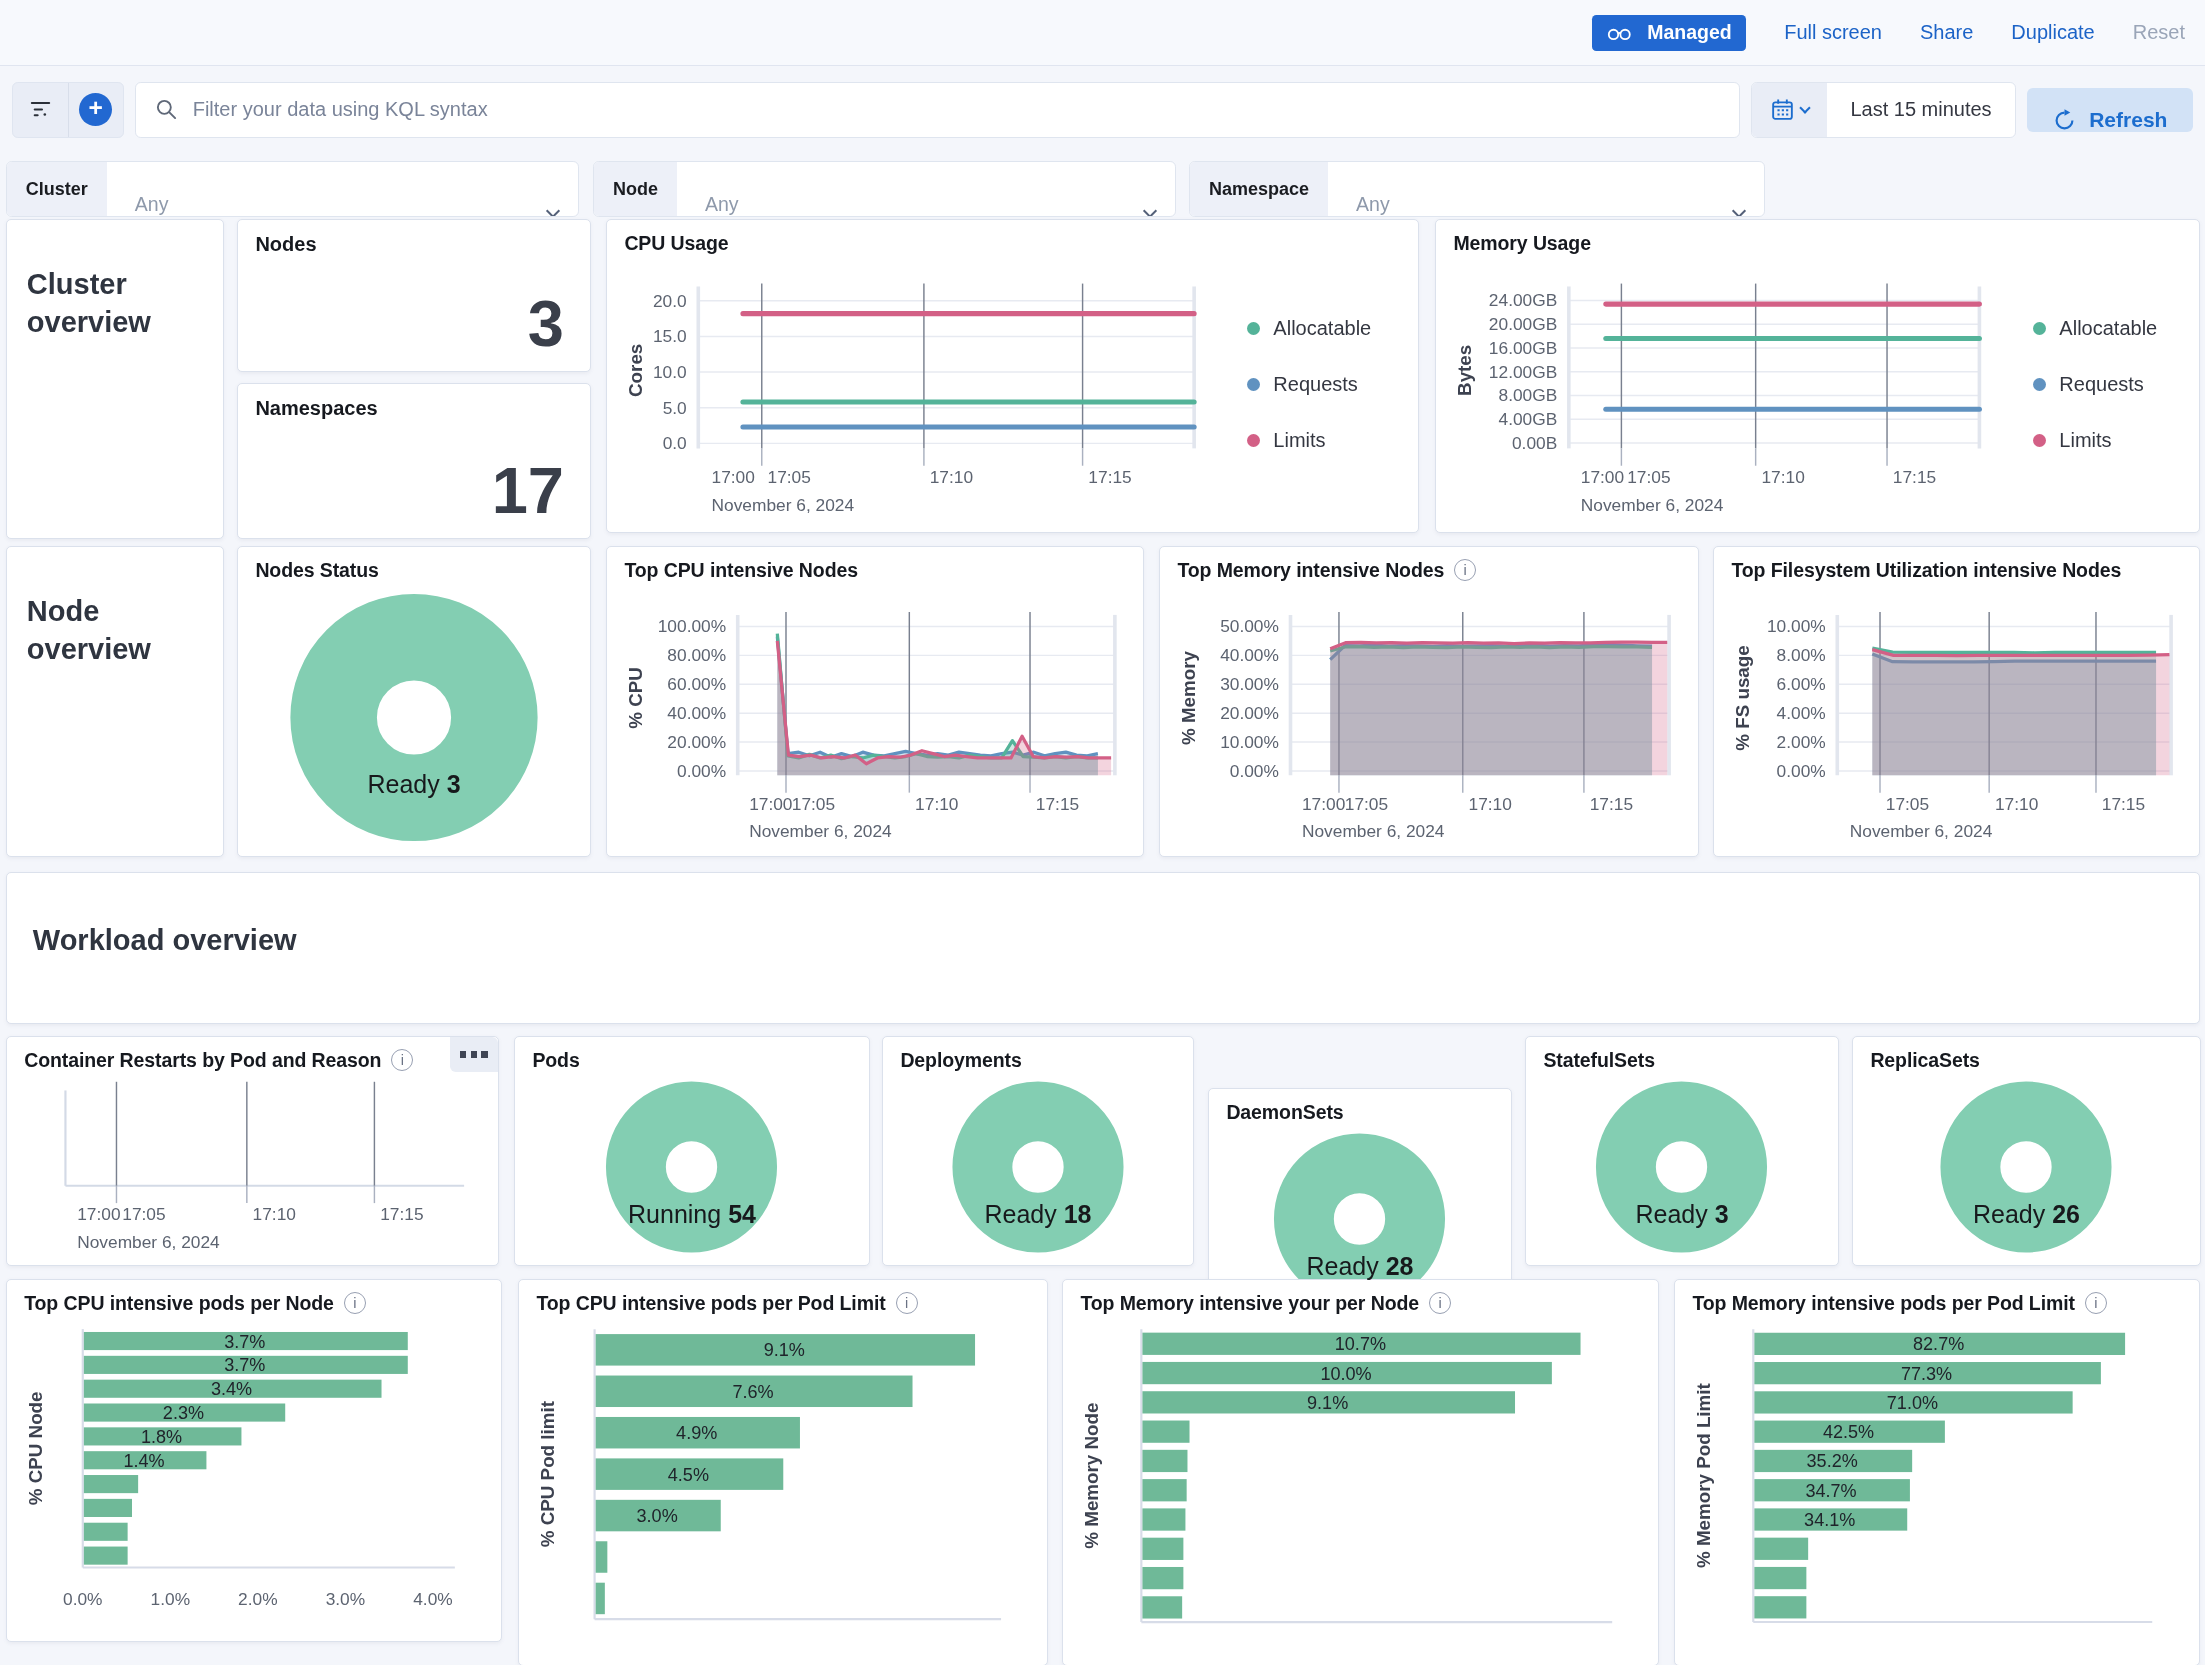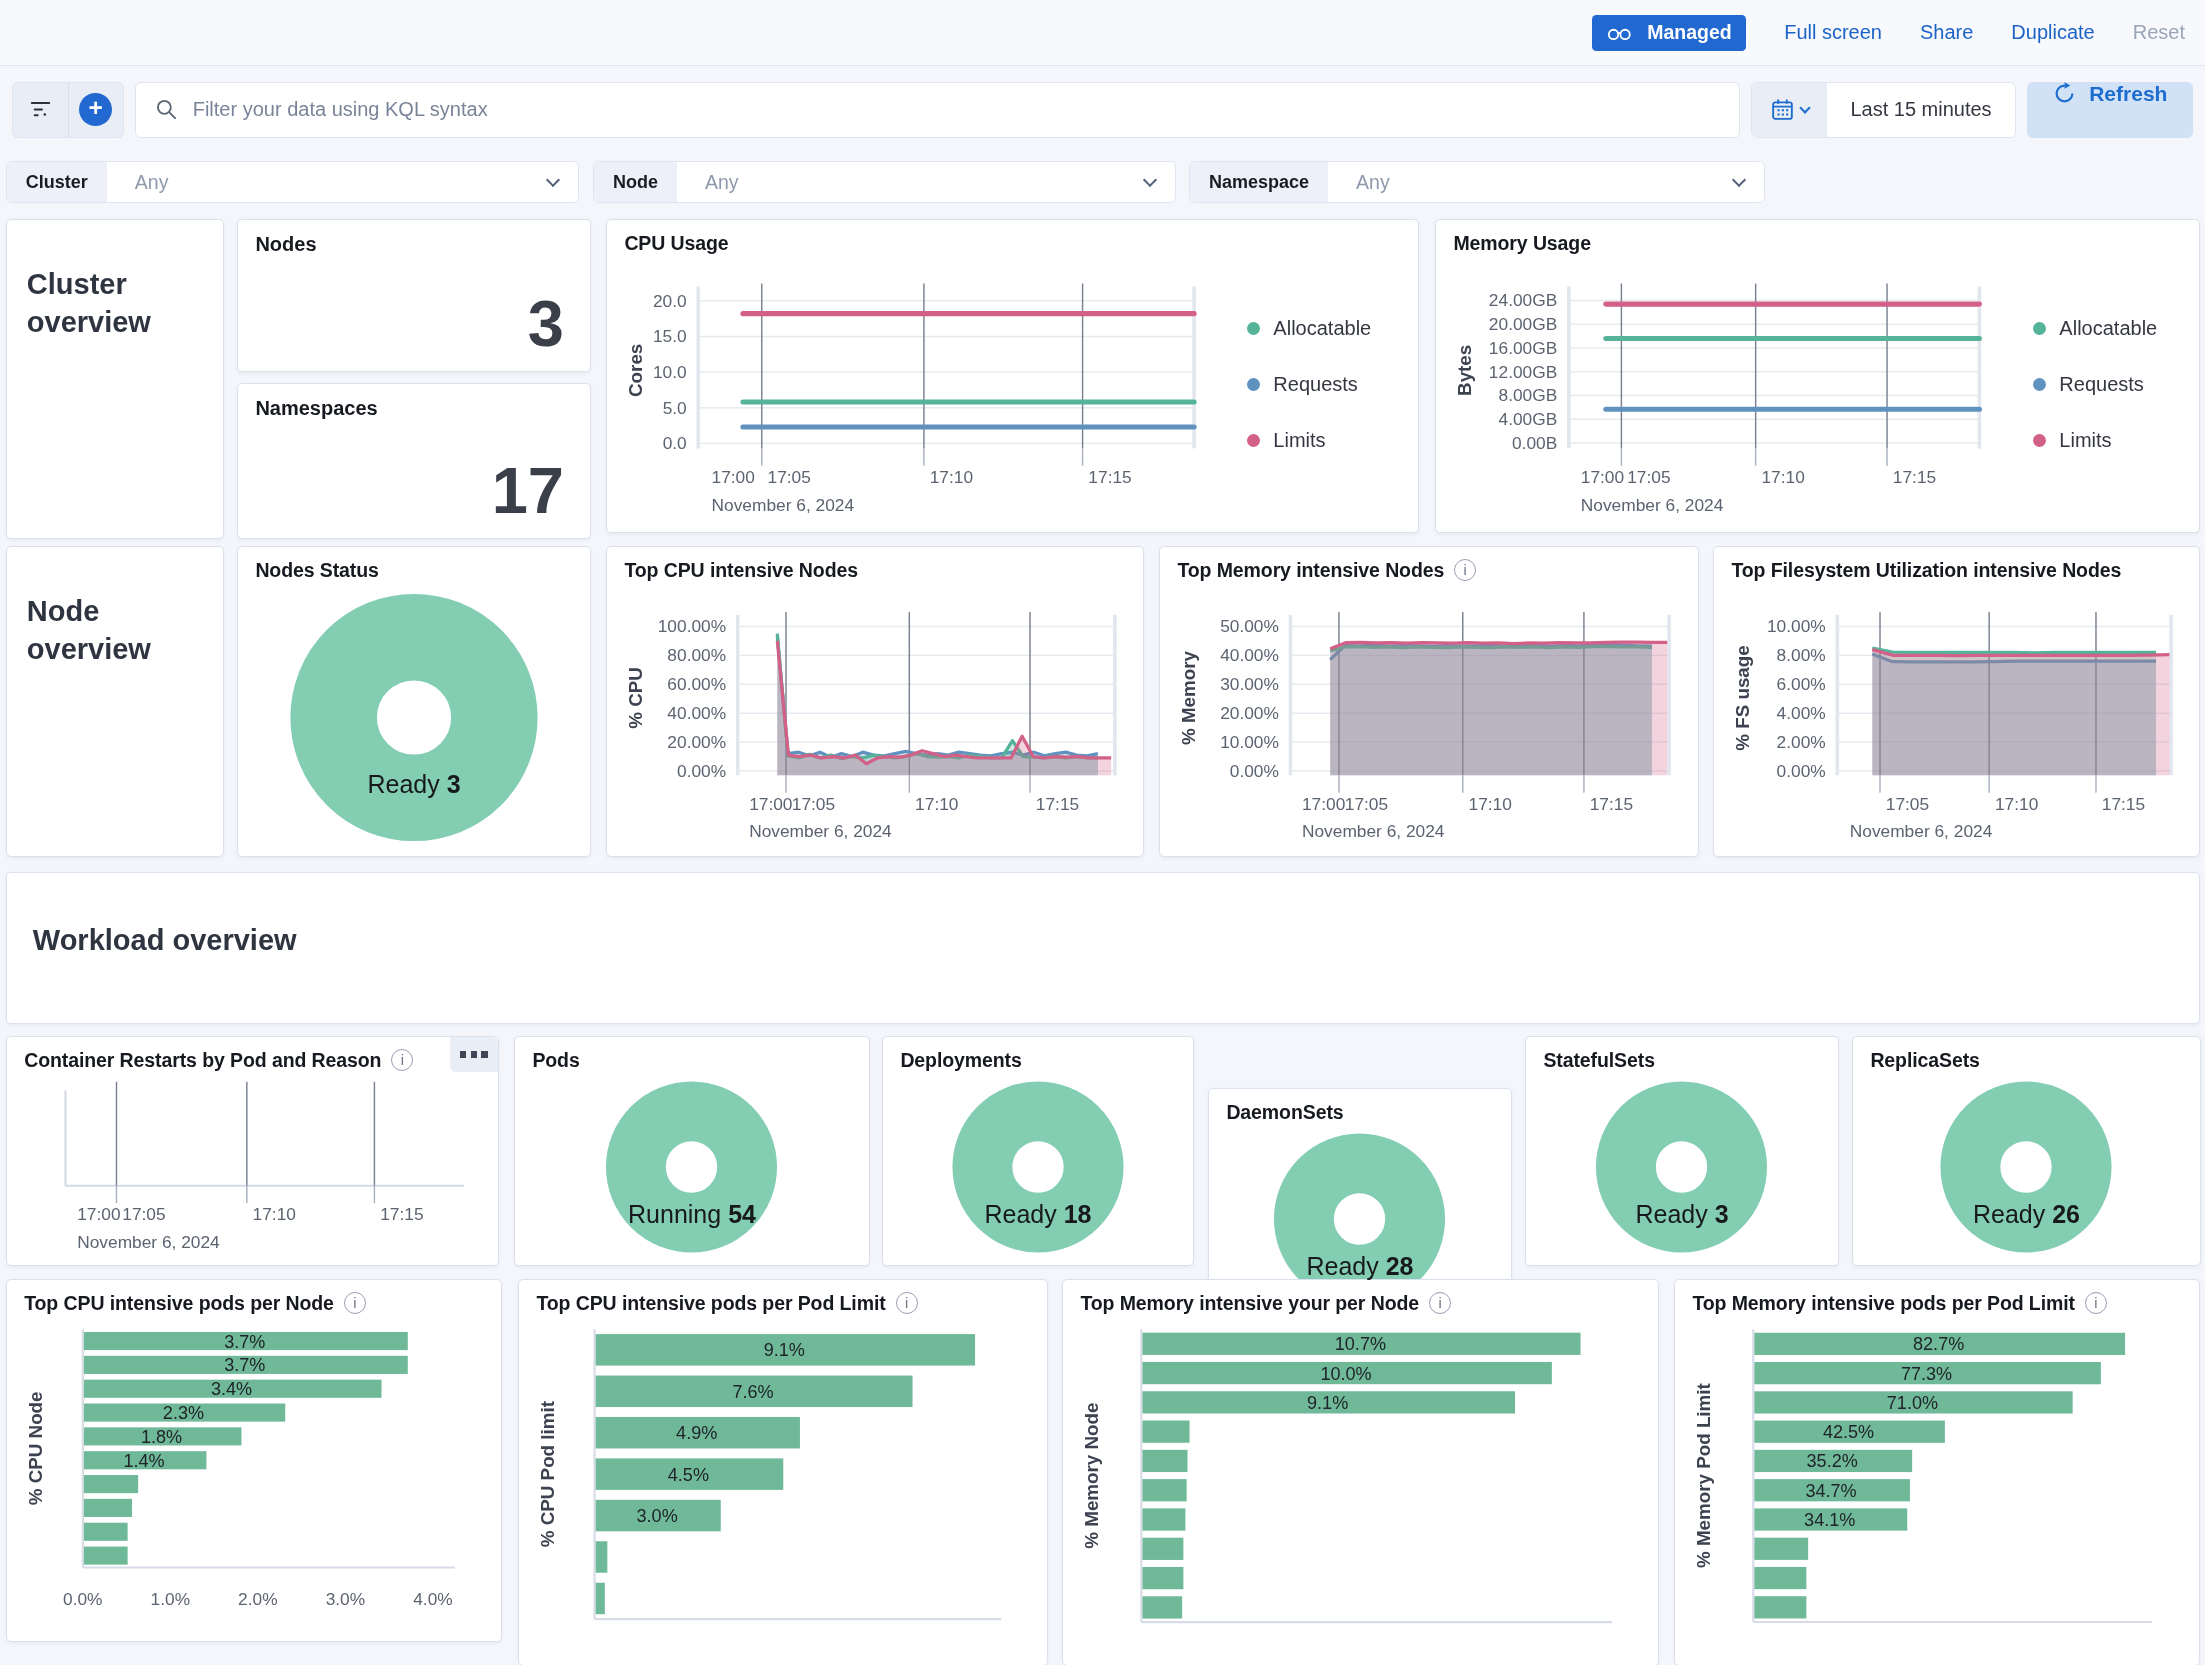--- a/index.html
+++ b/index.html
@@ -19,28 +19,28 @@
   .icon-group button{width:55px;border:none;background:transparent;display:flex;align-items:center;justify-content:center;cursor:pointer}
   .icon-group button + button{border-left:1.4px solid #d8deea}
   .plus-circle{width:33px;height:33px;border-radius:50%;background:#2268d1;color:#fff;font-size:24.6px;
                display:flex;align-items:center;justify-content:center;font-weight:600;padding-bottom:2.9px}
   .search-box{flex:1;height:56px;background:#fff;border:1.4px solid #dfe5ef;border-radius:5.8px;display:flex;
               align-items:center;padding:13px 19px;gap:14.5px;cursor:text}
   .search-box .ph{font-size:20px;color:#7a8499}
   .time-group{display:flex;height:56px;border:1.4px solid #dfe5ef;border-radius:5.8px;overflow:hidden;background:#fff}
   .cal-seg{width:75px;background:#e9edf6;display:flex;align-items:center;justify-content:center;gap:7.2px;cursor:pointer}
   .time-display{display:flex;align-items:center;padding:0 23px;font-size:20px;color:#343741;cursor:pointer;white-space:nowrap}
-  .refresh-btn{height:56px;background:#d2e2f6;border:none;border-radius:5.8px;display:flex;align-items:flex-start;
+  .refresh-btn{height:44px;background:#d2e2f6;border:none;border-radius:5.8px;display:flex;align-items:flex-end;
                gap:13px;padding:0 26px;font-size:21px;font-weight:600;color:#1c6dce;cursor:pointer}
   .chev{width:10px;height:10px;border-right:2.2px solid #546078;border-bottom:2.2px solid #546078;
         transform:rotate(45deg);flex:none}
   
   .filterbar{position:absolute;top:161px;left:0;right:0;height:51px}
-  .filter-group{position:absolute;height:42px;background:#fff;border:1.4px solid #dfe5ef;border-radius:5.8px;
-                display:flex;align-items:center;cursor:pointer;overflow:hidden}
+  .filter-group{position:absolute;height:56px;background:#fff;border:1.4px solid #dfe5ef;border-radius:5.8px;
+                display:flex;align-items:flex-end;cursor:pointer;overflow:hidden}
   .filter-label{height:100%;display:flex;align-items:center;background:#edf0f8;padding:0 19px;
                 font-size:18px;font-weight:700;color:#1a1c21}
   .filter-value{flex:1;padding:0 28px;font-size:19.5px;color:#8e99ab}
   .filter-group .chev{margin-right:20px;margin-top:-4.3px}
   
   .panel{position:absolute;background:#fff;border:1.4px solid #dbe1ec;border-radius:5px;
          box-shadow:0 1.4px 3.6px rgba(110,120,145,.08)}
   .ptitle{position:absolute;top:11.6px;left:17.4px;right:14.5px;display:flex;align-items:center;gap:10px;z-index:2}
   .ptitle .t{font-size:19.5px;font-weight:700;color:#16191f;letter-spacing:-0.1px;white-space:nowrap}
   .info-icon{width:22px;height:22px;border:1.4px solid #98a0b2;border-radius:50%;display:inline-flex;flex:none;

